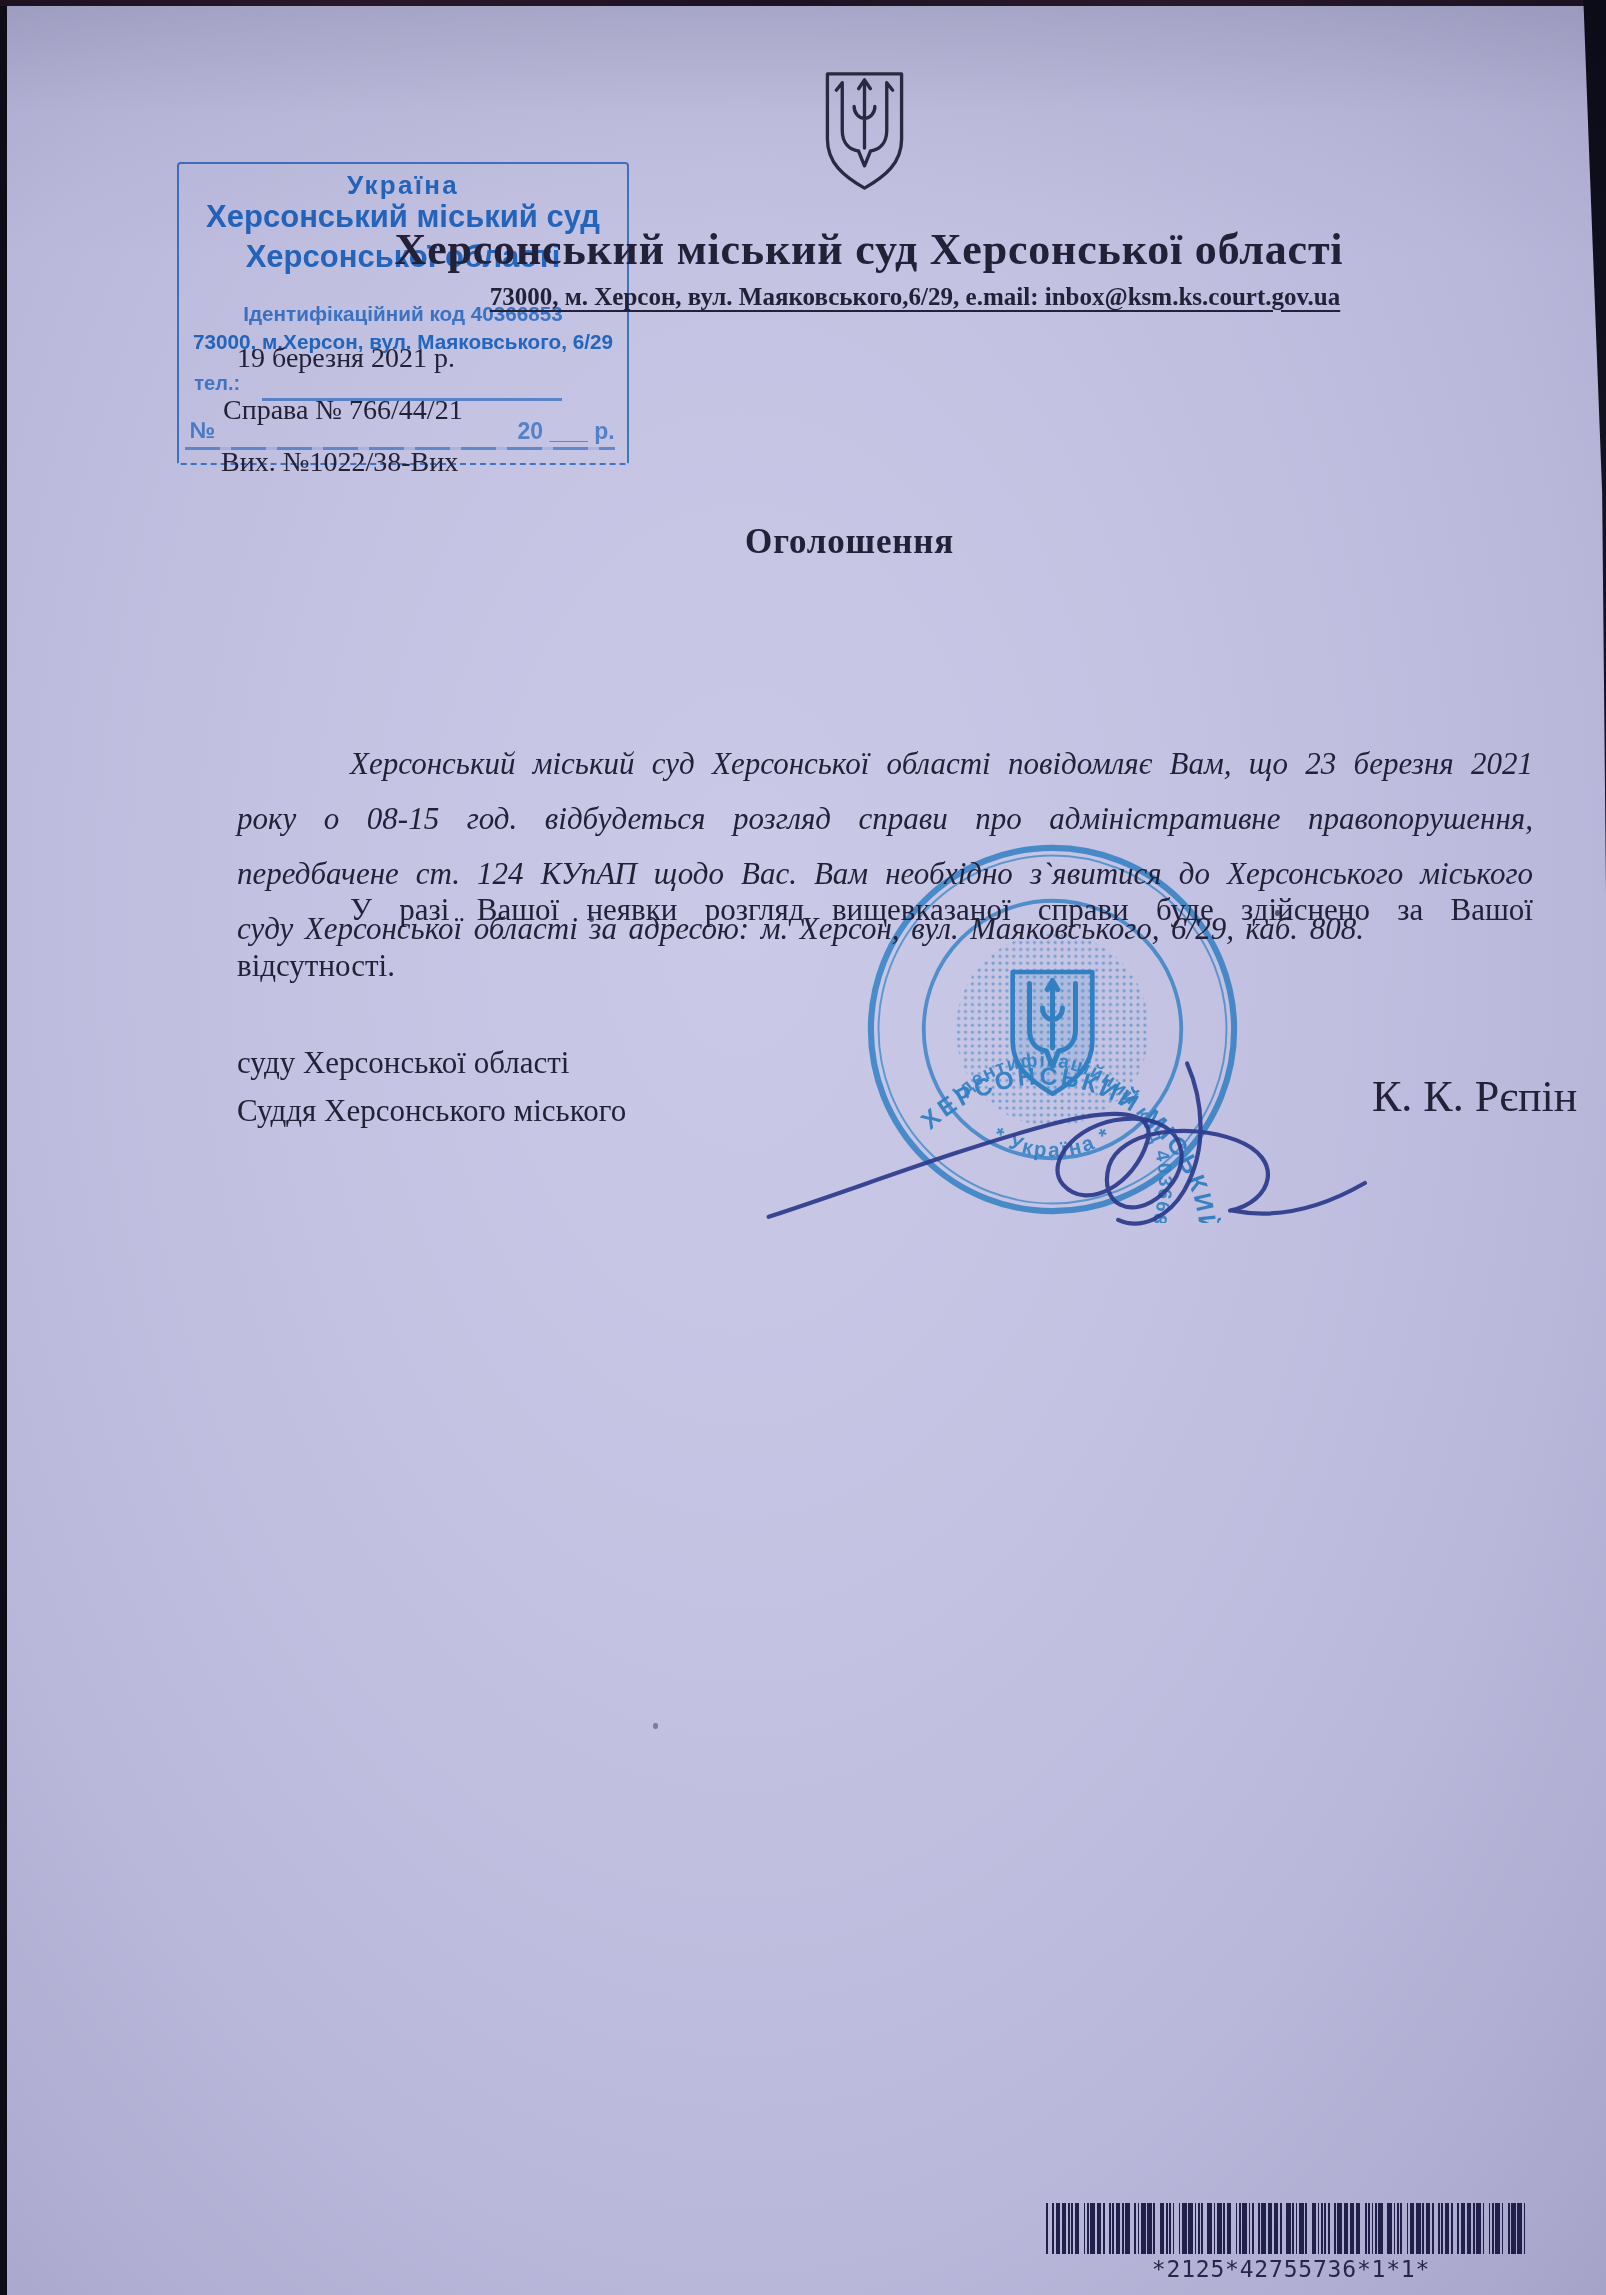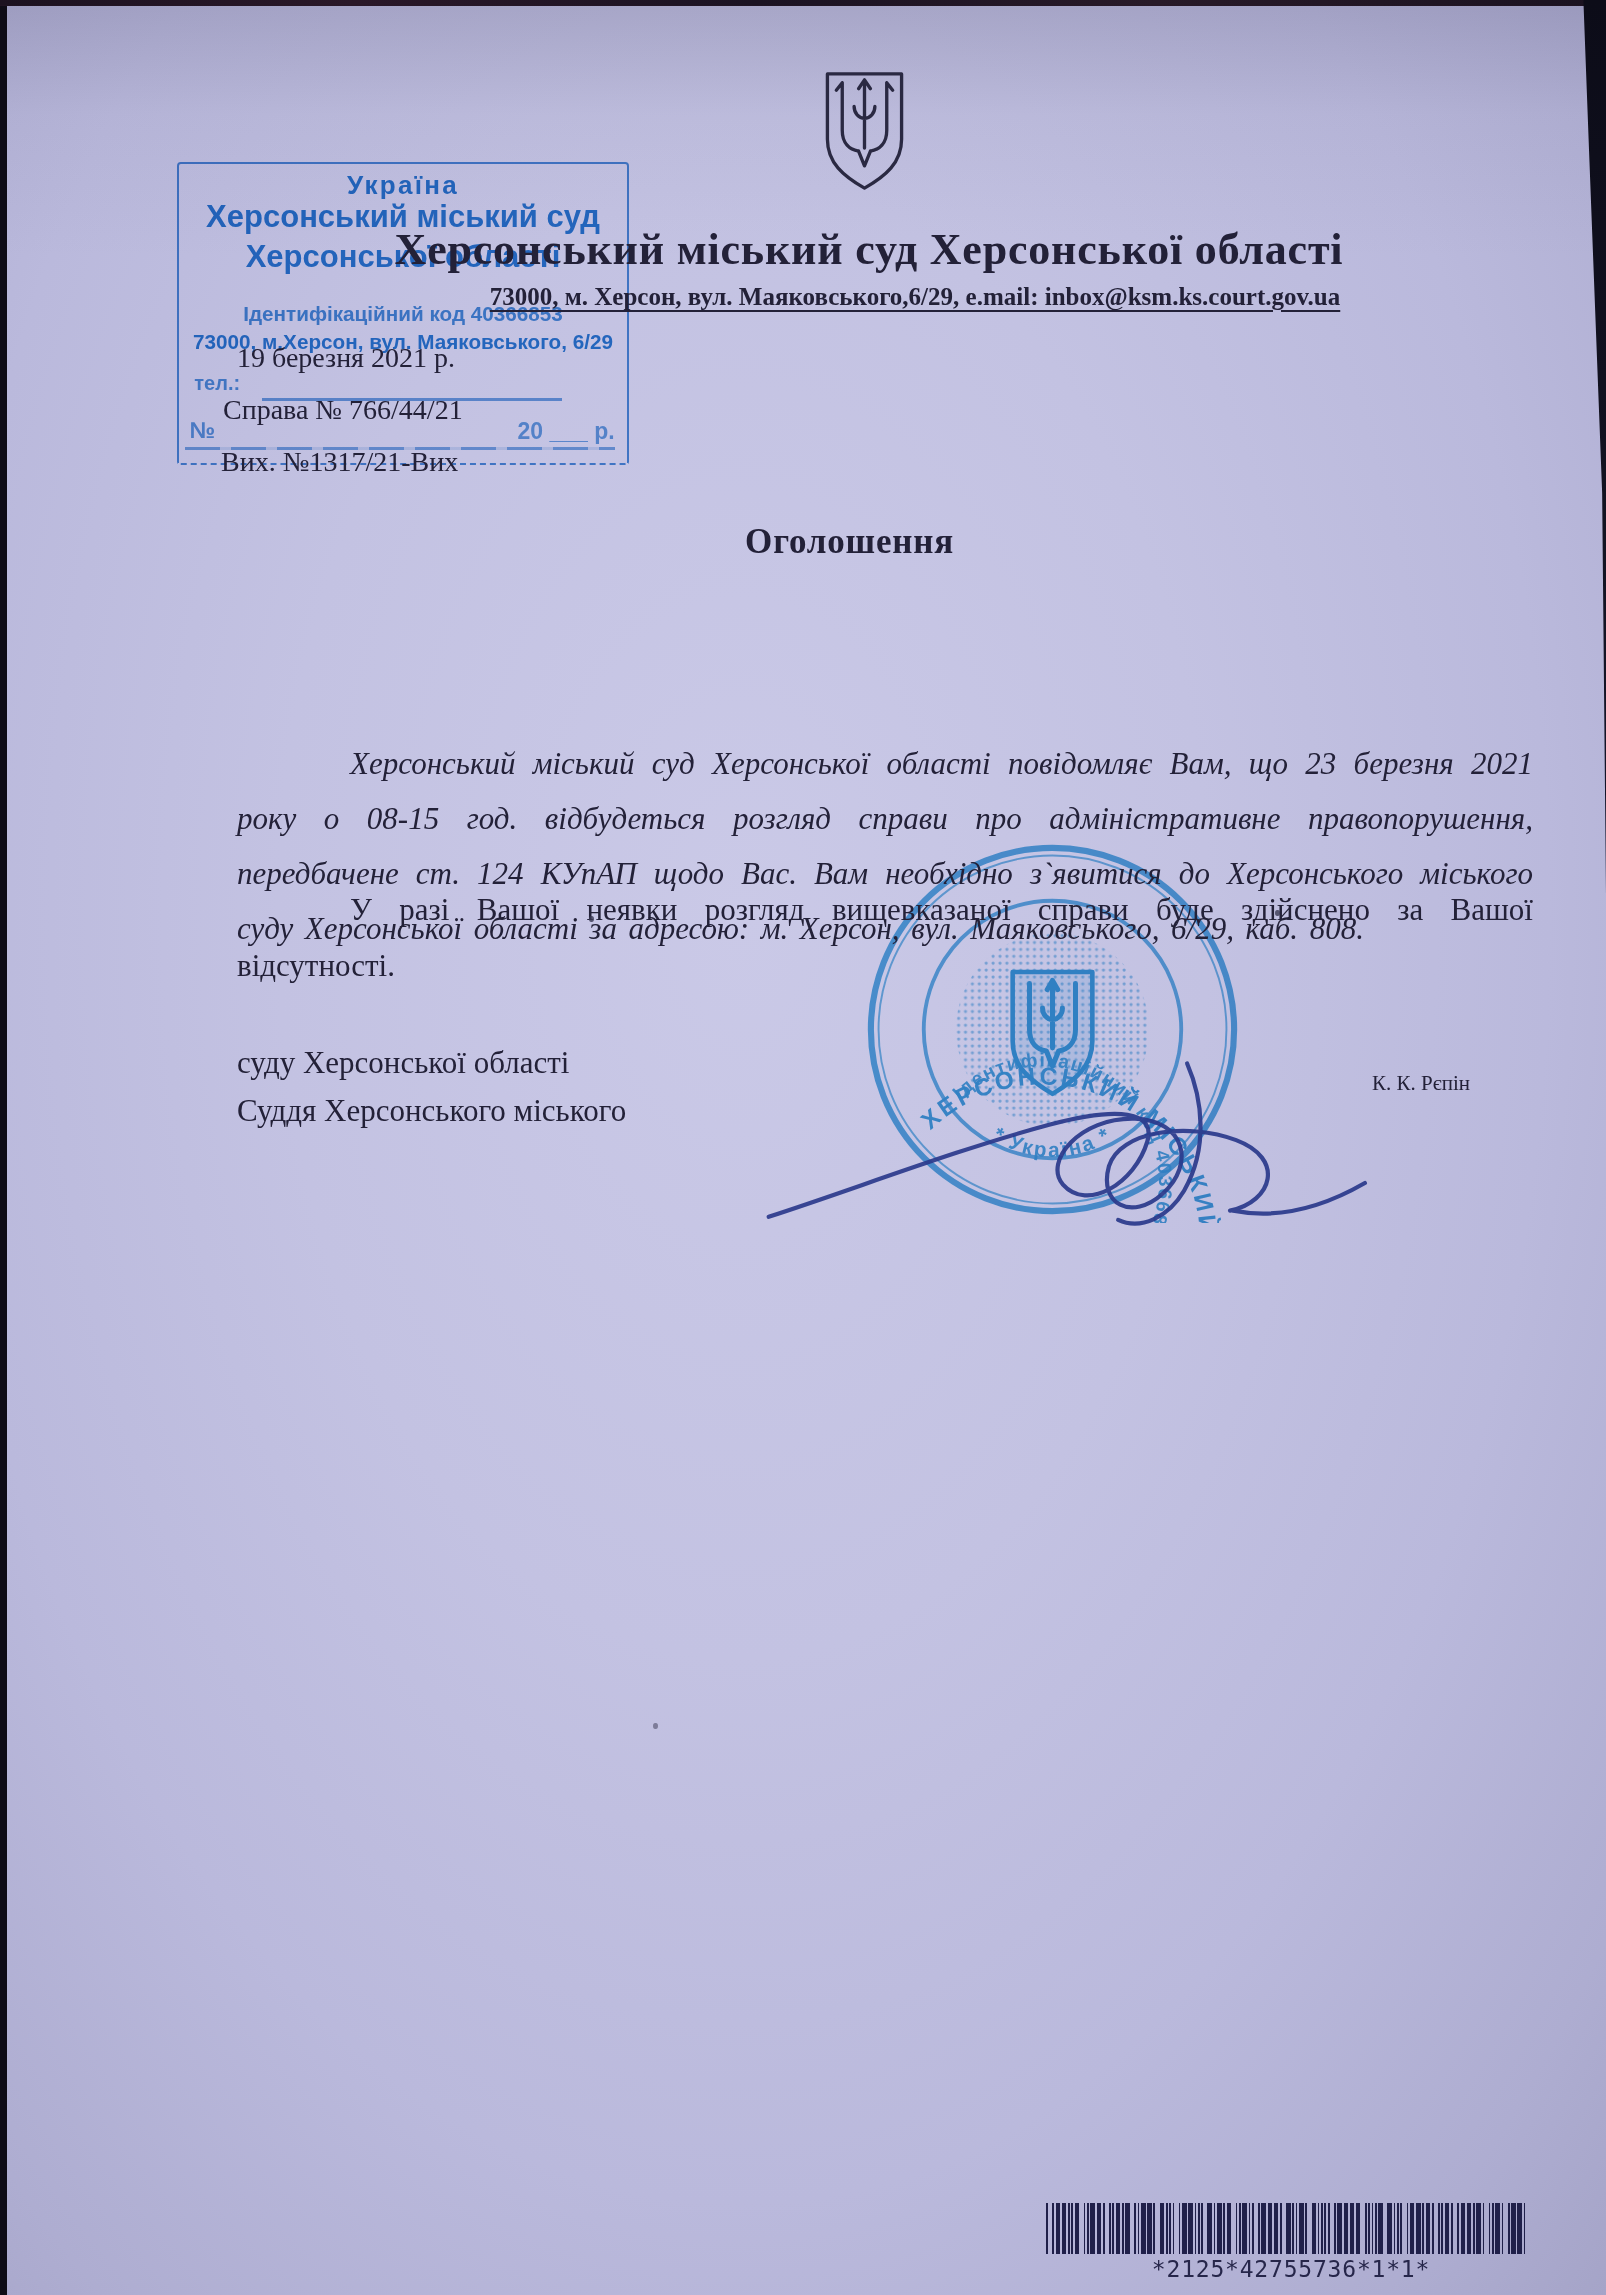--- a/index.html
+++ b/index.html
@@ -24,21 +24,21 @@
   .addr-line span{text-decoration:underline;text-underline-offset:5.4px;text-decoration-thickness:2.3px;}
   .typed{position:absolute;font-size:28px;z-index:6;}
   .doc-title{position:absolute;left:153px;top:522px;width:1379px;text-align:center;
     font-size:35px;font-weight:bold;letter-spacing:0.8px;z-index:5;}
   .addressee{position:absolute;left:387px;top:590px;font-size:33px;font-weight:bold;z-index:5;}
   .para{position:absolute;left:230px;width:1296px;font-size:31px;line-height:55px;
     text-align:justify;text-indent:113px;z-index:5;}
   .p1{top:705px;word-spacing:3.8px;font-style:italic;}
   .p2{top:851px;line-height:56px;word-spacing:10px;}
   .sig-left{position:absolute;left:230px;top:1039px;font-size:31px;line-height:48px;z-index:5;}
-  .sig-name{position:absolute;left:1365px;top:1071px;font-size:21px;z-index:7;}
+  .sig-name{position:absolute;left:1365px;top:1071px;font-size:44px;z-index:7;}
   .speck{position:absolute;width:4.6px;height:6.1px;border-radius:50%;background:#3a3852;opacity:.8;z-index:5;}
   
   .stamp-box{position:absolute;left:170px;top:162px;width:448px;height:299px;z-index:4;
     mix-blend-mode:multiply;border:2.3px solid rgba(41,126,210,.8);border-bottom-style:dashed;
     border-radius:3.8px;font-family:"Liberation Sans",sans-serif;color:#2e85d5;}
   .stamp-box .c{position:absolute;left:0;width:100%;text-align:center;font-weight:bold;}
   .st-ua{top:6.1px;font-size:26px;letter-spacing:2.3px;}
   .st-l1{top:35px;font-size:31px;}
   .st-l2{top:75px;font-size:31px;}
   .st-id{top:138px;font-size:20.7px;opacity:.85;}
@@ -89,21 +89,21 @@
       <div class="st-year">20 ___ р.</div>
     </div>
 
     <div class="court-title ink">Херсонський міський суд Херсонської області</div>
     <div class="addr-line ink">
       <span>73000, м. Херсон, вул. Маяковського,6/29,  e.mail: inbox@ksm.ks.court.gov.ua</span>
     </div>
 
     <div class="typed ink" style="left:230px;top:342px;">19 березня 2021 р.</div>
     <div class="typed ink" style="left:216px;top:394px;">Справа № 766/44/21</div>
-    <div class="typed ink" style="left:214px;top:446px;">Вих. №1317/21-Вих</div>
+    <div class="typed ink" style="left:214px;top:446px;">Вих. №1022/38-Вих</div>
 
     <div class="doc-title ink">Оголошення</div>
     <p class="para p1 ink">Херсонський міський суд Херсонської області повідомляє Вам, що 23 березня 2021 року о 08-15 год. відбудеться  розгляд справи про адміністративне правопорушення, передбачене ст. 124 КУпАП щодо Вас. Вам необхідно з`явитися до Херсонського міського суду Херсонської області за адресою: м. Херсон, вул. Маяковського, 6/29, каб. 808.</p>
     <p class="para p2 ink">У разі Вашої неявки розгляд вищевказаної справи буде здійснено за Вашої відсутності.</p>
 
     <div class="speck" style="left:582px;top:916px;"></div>
     <div class="speck" style="left:1268px;top:910px;"></div>
     <div class="speck" style="left:646px;top:1723px;opacity:.5;"></div>
 
     <svg class="seal" width="387" height="387" viewBox="0 0 505 505">

